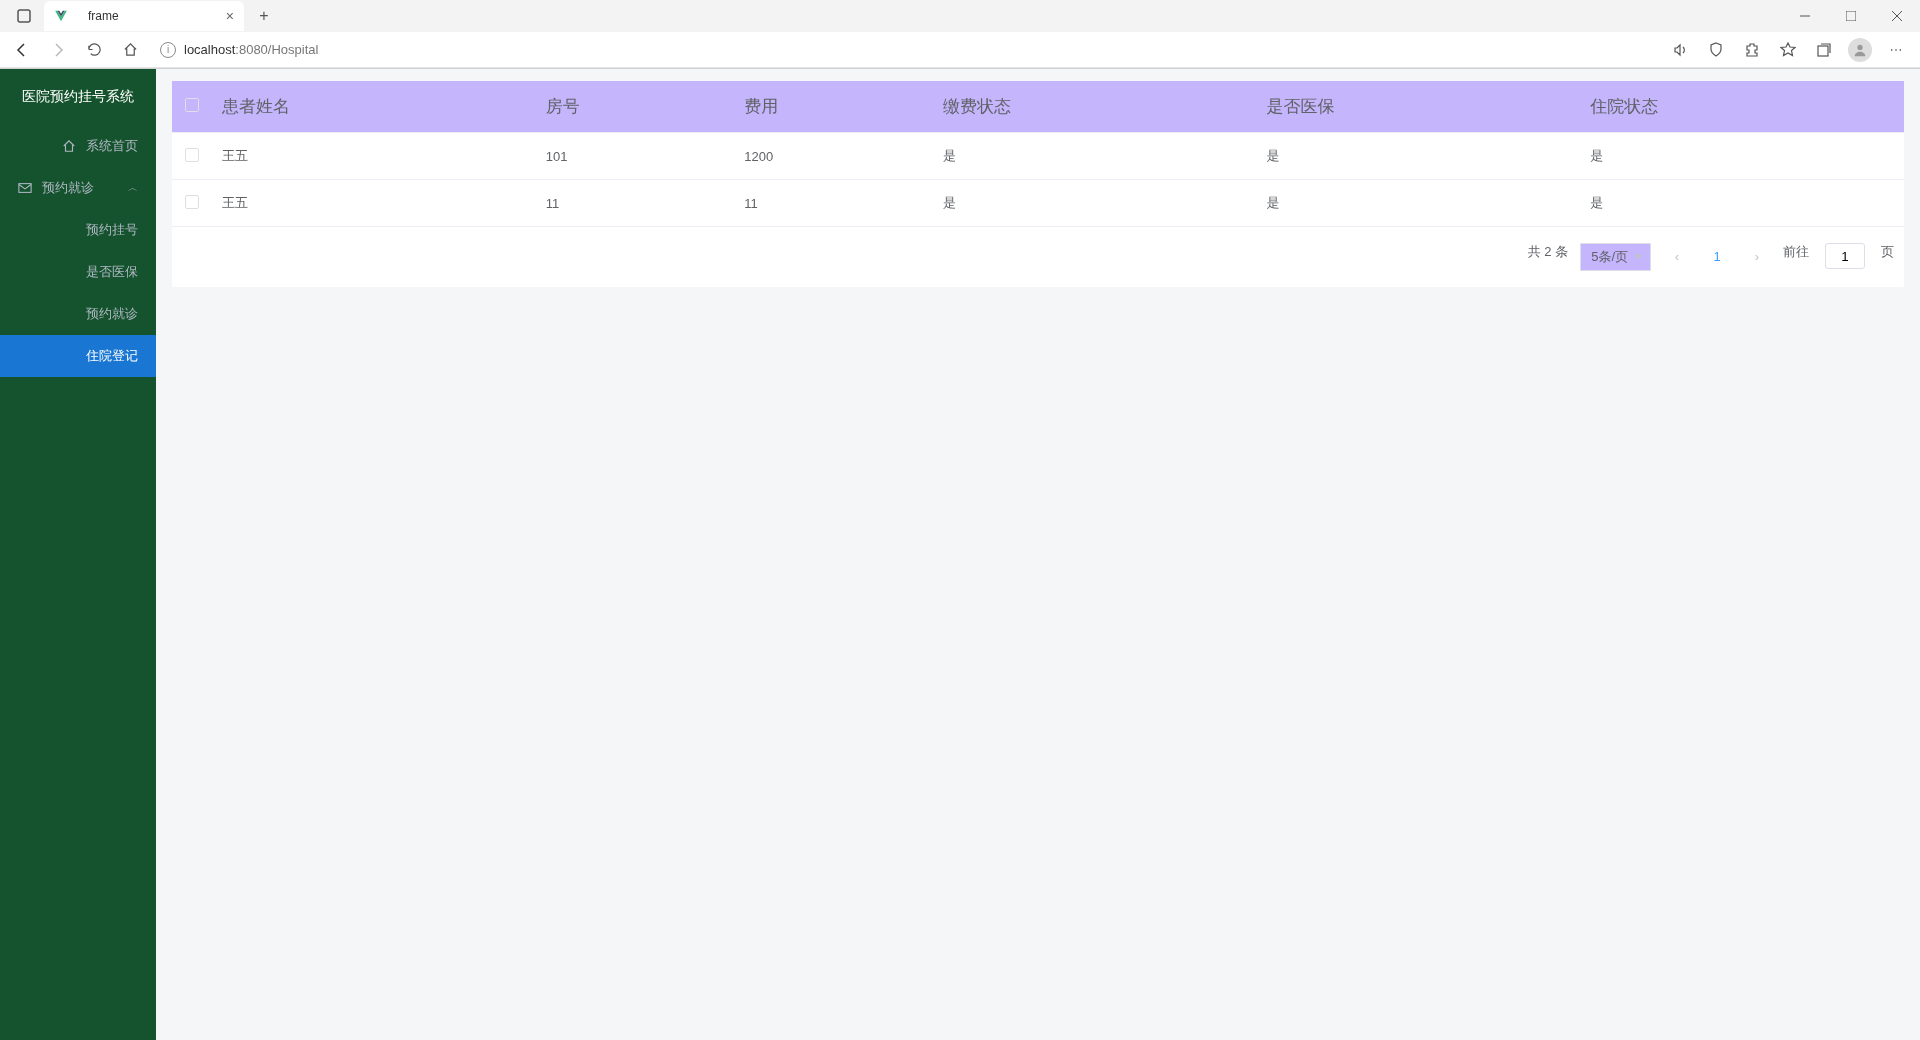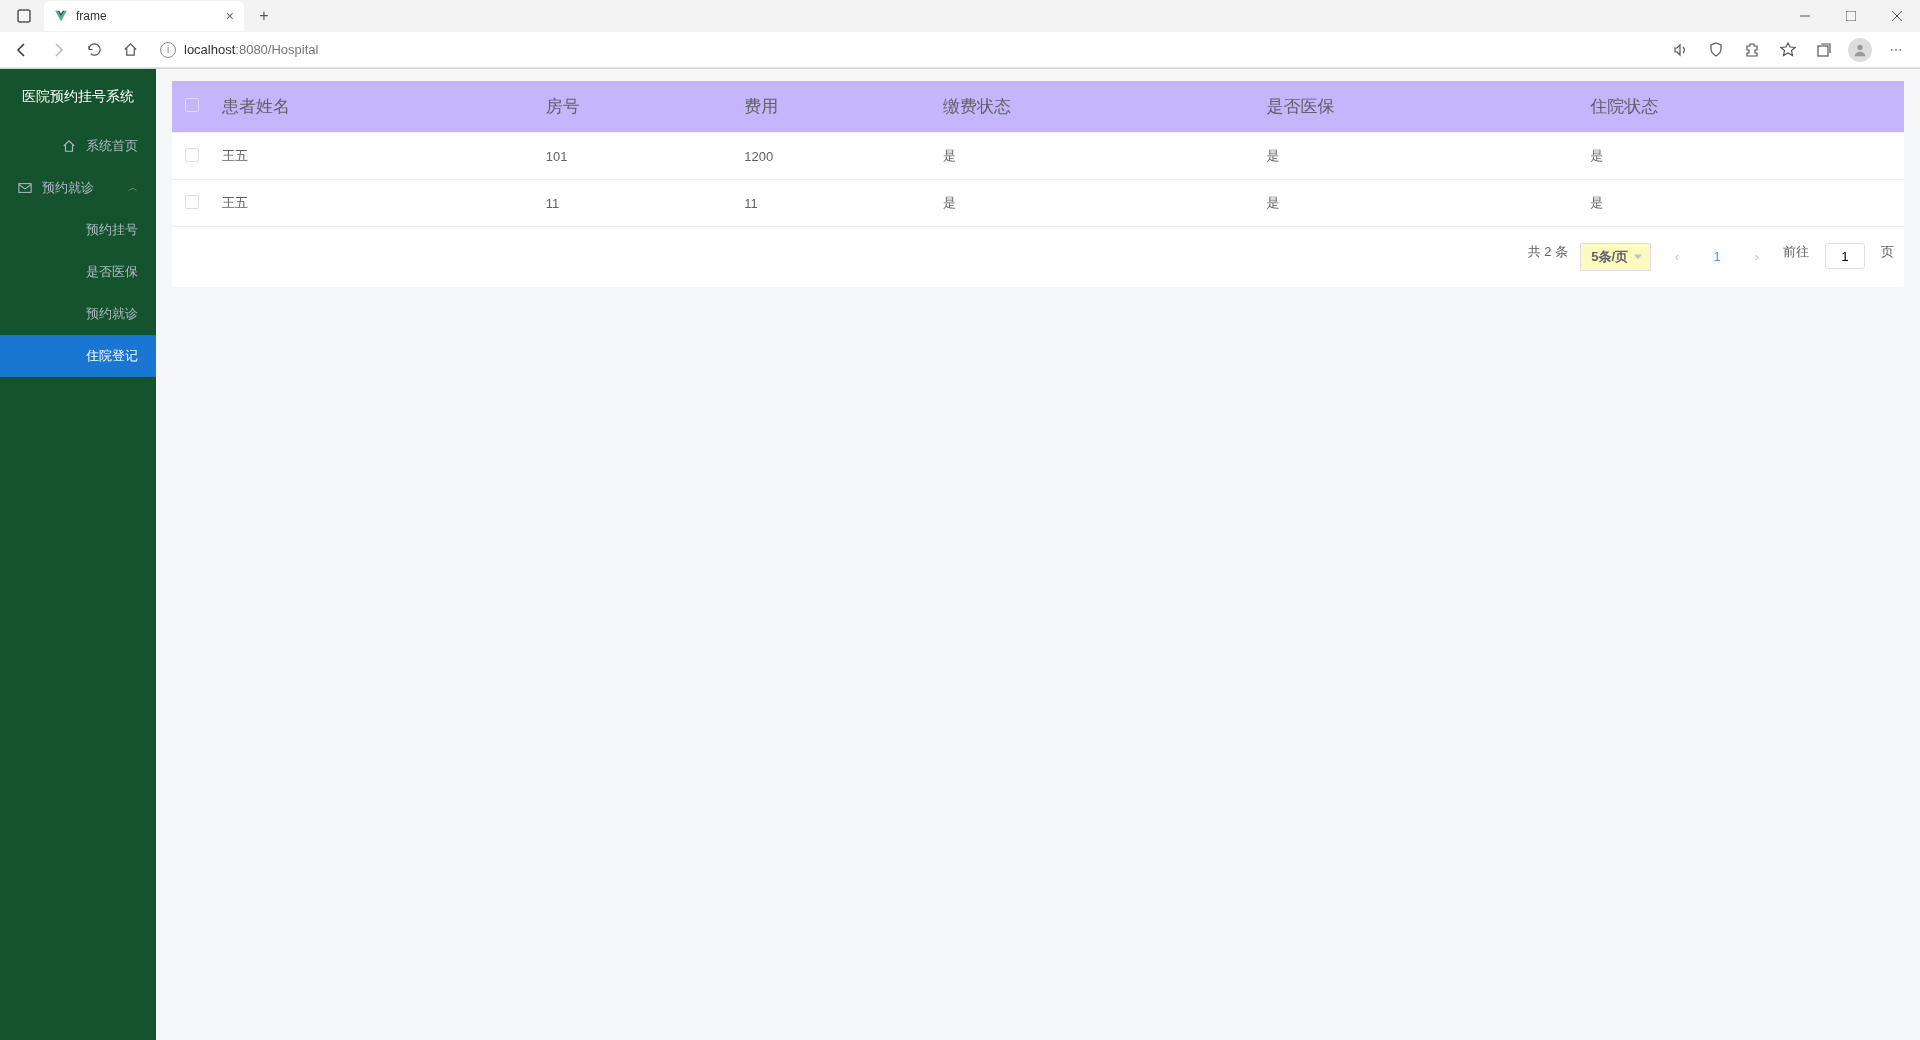--- a/index.html
+++ b/index.html
@@ -2,21 +2,21 @@
 <html><head>
   <meta charset="utf-8">
   <style>
     * { margin: 0; padding: 0; box-sizing: border-box; }
     body { font-family: "Microsoft YaHei", Arial, sans-serif; font-size: 13px; color: #333; overflow: hidden; }
     
     
     .browser-chrome { background: #f3f3f3; border-bottom: 1px solid #d0d0d0; }
     .tab-bar { display: flex; align-items: center; height: 32px; padding-left: 8px; }
     .tab-icon-btn { width: 32px; height: 28px; display: flex; align-items: center; justify-content: center; cursor: pointer; }
-    .tab { height: 30px; width: 200px; background: #fff; border-radius: 6px 6px 0 0; display: flex; align-items: center; padding: 0 10px; gap: 8px; margin-left: 4px; position: relative; }
+    .tab { height: 30px; width: 200px; background: #fff; border-radius: 6px 6px 0 0; display: flex; align-items: center; padding: 0 10px; gap: 20px; margin-left: 4px; position: relative; }
     .tab .favicon { width: 14px; height: 14px; display: flex; align-items: center; justify-content: center; color: #41b883; }
     .tab .tab-title { flex: 1; font-size: 12px; color: #333; }
     .tab .close { color: #666; font-size: 14px; cursor: pointer; }
     .new-tab { width: 28px; height: 28px; display: flex; align-items: center; justify-content: center; cursor: pointer; color: #555; font-size: 16px; margin-left: 6px; }
     .win-controls { margin-left: auto; display: flex; }
     .win-btn { width: 46px; height: 32px; display: flex; align-items: center; justify-content: center; cursor: pointer; color: #555; }
     .win-btn svg { width: 10px; height: 10px; }
     
     .address-row { display: flex; align-items: center; height: 36px; padding: 0 8px; gap: 8px; background: #fff; border-bottom: 1px solid #e5e5e5; }
     .nav-btn { width: 28px; height: 28px; display: flex; align-items: center; justify-content: center; cursor: pointer; color: #555; border-radius: 4px; }
@@ -61,21 +61,21 @@
     
     
     table { width: 100%; border-collapse: collapse; }
     th { text-align: left; padding: 14px 10px; font-weight: 500; color: #606266; font-size: 17px; border-bottom: 1px solid #ebeef5; background: #c4b5fd; }
     td { padding: 14px 10px; color: #606266; font-size: 13px; border-bottom: 1px solid #ebeef5; }
     .checkbox-cell { width: 40px; text-align: center; }
     .chk { width: 14px; height: 14px; border: 1px solid #dcdfe6; border-radius: 2px; display: inline-block; cursor: pointer; }
     
     
     .pagination { display: flex; align-items: flex-start; justify-content: flex-end; padding: 16px 10px; gap: 12px; font-size: 13px; color: #606266; }
-    .page-select { border: 1px solid #dcdfe6; border-radius: 1px; padding: 4px 22px 4px 10px; cursor: pointer; position: relative; background: #fef9c3; font-weight: bold; }
+    .page-select { border: 1px solid #dcdfe6; border-radius: 1px; padding: 4px 22px 4px 10px; cursor: pointer; position: relative; background: #c4b5fd; }
     .page-select::after { content: ''; position: absolute; right: 8px; top: 50%; width: 0; height: 0; border-left: 4px solid transparent; border-right: 4px solid transparent; border-top: 5px solid #c0c4cc; transform: translateY(-50%); }
     .page-btn { width: 28px; height: 26px; display: flex; align-items: center; justify-content: center; cursor: pointer; color: #c0c4cc; }
     .page-num { width: 28px; height: 26px; display: flex; align-items: center; justify-content: center; cursor: pointer; color: #409eff; }
     .goto-input { width: 40px; height: 26px; border: 1px solid #dcdfe6; border-radius: 3px; text-align: center; margin: 0 4px; }
   </style>
 </head>
 <body>
 
 <div class="browser-chrome">
   <div class="tab-bar">

